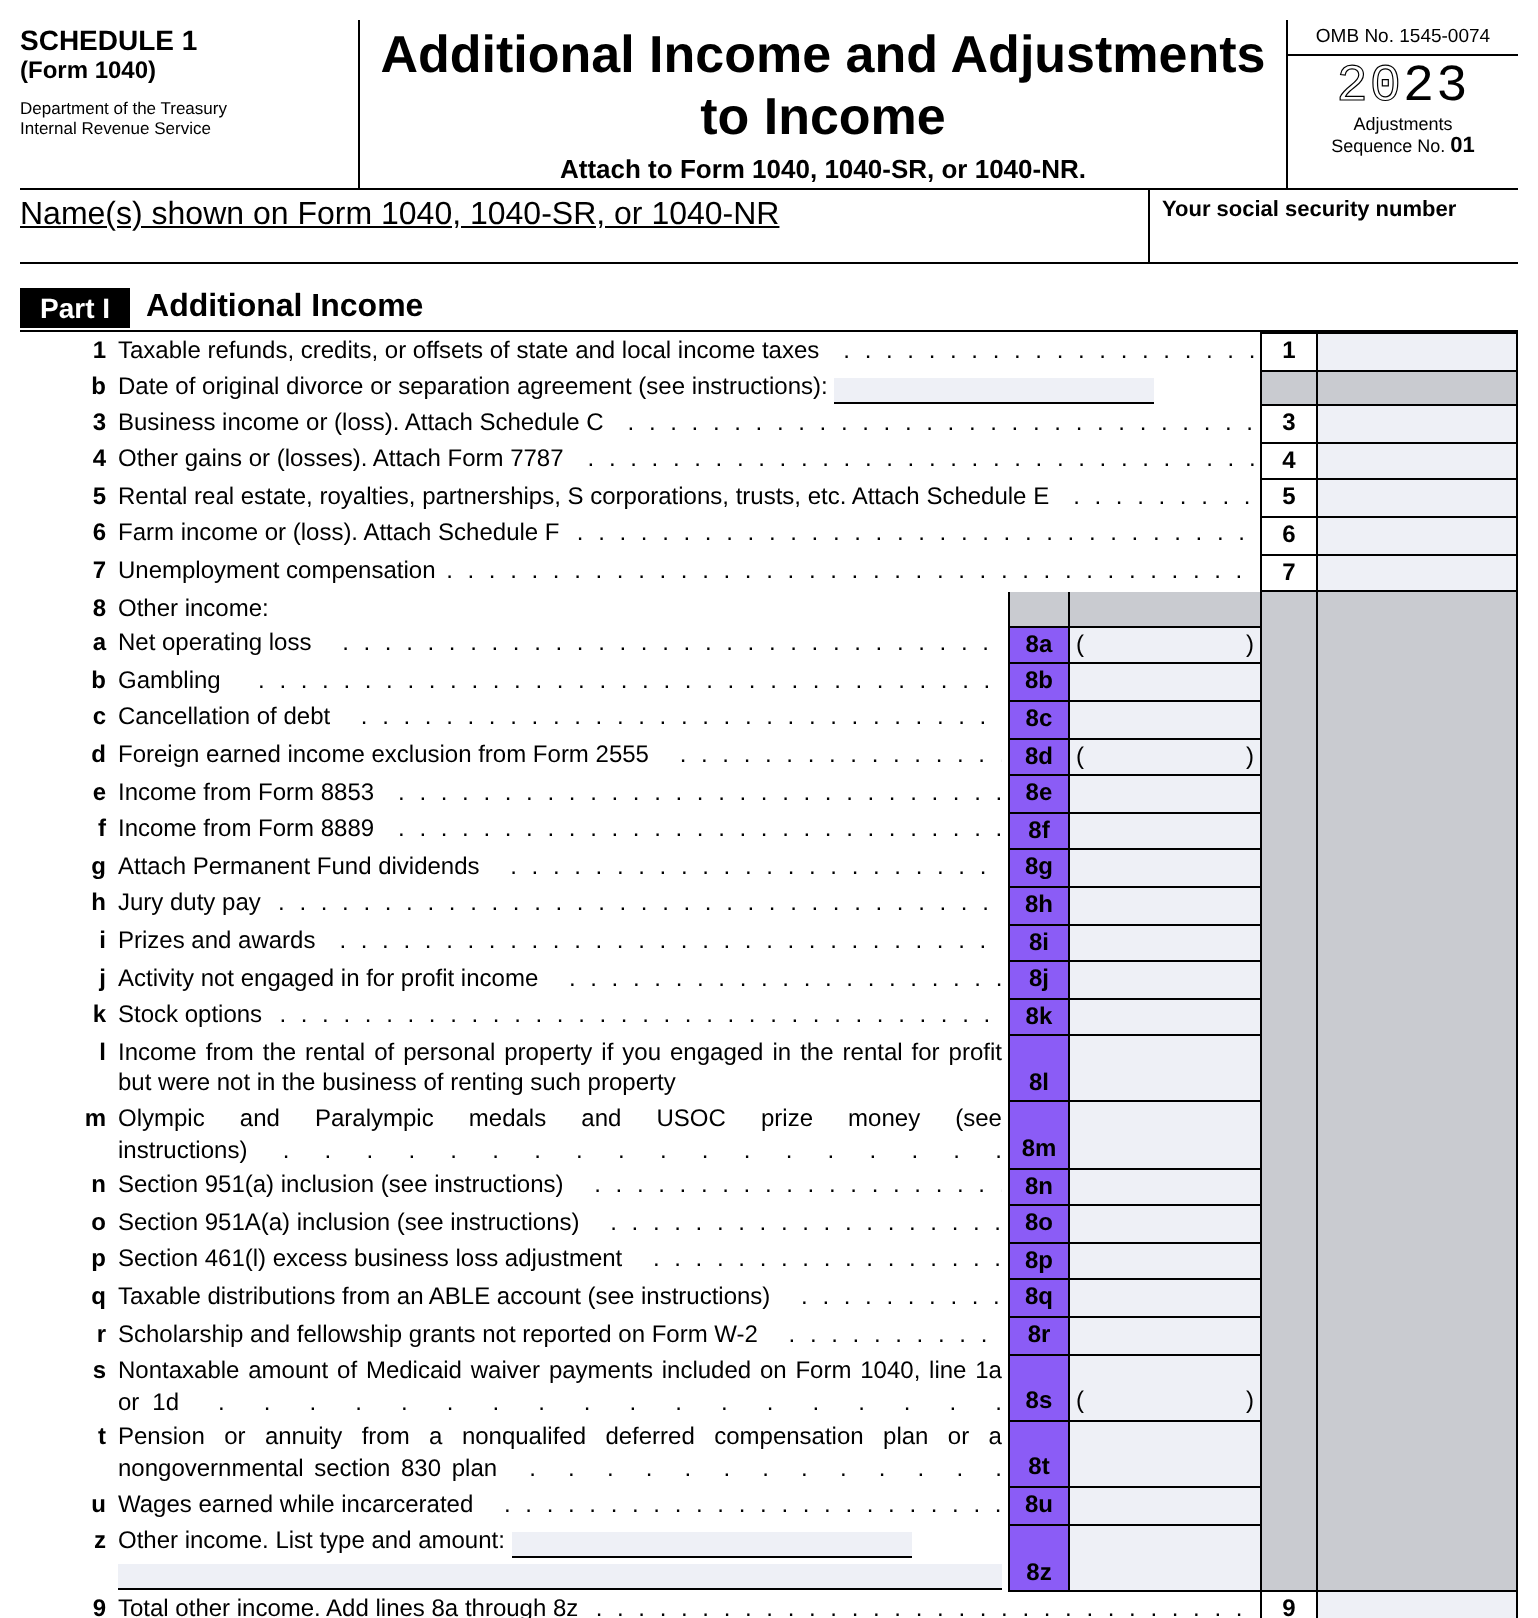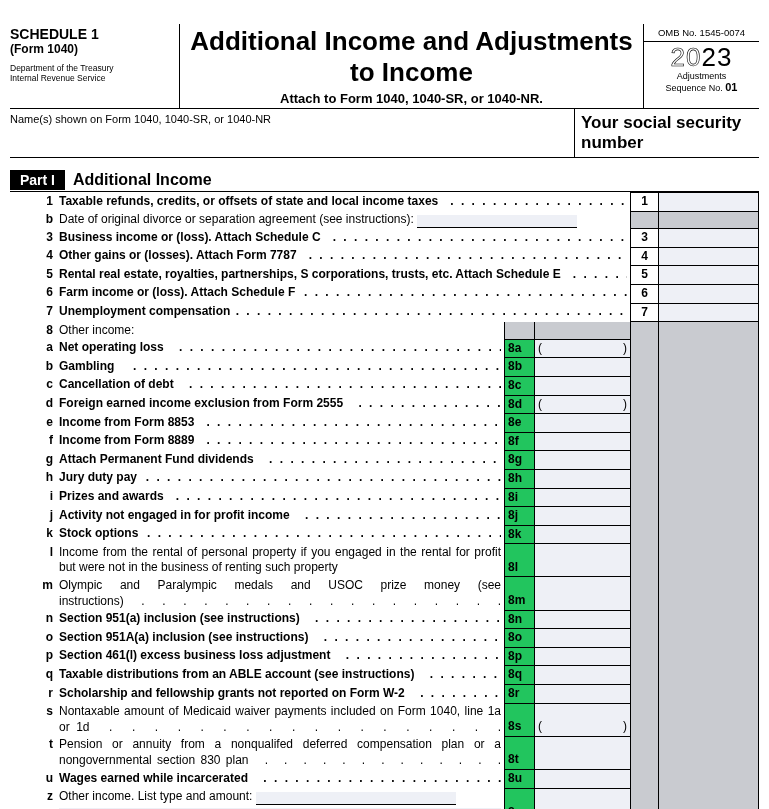--- a/index.html
+++ b/index.html
@@ -7,21 +7,20 @@
     font-family: Helvetica, Arial, sans-serif;
     font-size: 12px;
     color: #000;
     background: #fff;
     padding: 10px;
     width: 769px;
   }
   .hdr {
     display: flex;
     border-bottom: 1.5px solid #000;
-    margin-top: 14px;
   }
   .hdr-left {
     width: 170px;
     border-right: 1.5px solid #000;
     padding: 2px 6px 4px 0;
   }
   .hdr-left .sched { font-weight: bold; font-size: 14px; }
   .hdr-left .form { font-weight: bold; font-size: 12px; }
   .hdr-left .dept { font-size: 8.5px; margin-top: 8px; line-height: 1.15; }
   .hdr-center {
@@ -30,46 +29,46 @@
     padding: 2px 4px;
     border-right: 1.5px solid #000;
   }
   .hdr-center h1 { font-size: 26px; font-weight: bold; margin-bottom: 3px; }
   .hdr-center .sub { font-size: 13px; font-weight: bold; }
   .hdr-center .link { font-size: 10.5px; font-weight: bold; }
   .hdr-center .link em { font-style: italic; font-weight: bold; }
   .hdr-right { width: 115px; text-align: center; font-size: 9.5px;}
   .hdr-right .omb { border-bottom:1px solid #000; padding:3px 0;}
   .hdr-right .year {
-    font-family: Liberation Sans, sans-serif;
+    font-family: Liberation Mono, monospace;
     font-size: 26px;
     letter-spacing: 1px;
     line-height:1.05;
     padding-top:2px;
   }
   .year .open { -webkit-text-stroke: 0.6px #000; color: transparent; }
   .hdr-right .attseq { font-size: 9px; }
   .hdr-right .attseq b { font-size: 11px;}
   .row2 { display: flex; border-bottom:1.5px solid #000; }
-  .row2 .names { flex:1; padding:4px 6px 14px 0; font-size:11px;}
-  .row2 .ssn { width:185px; border-left:1.5px solid #000; padding:4px 6px; font-weight:bold; font-size:17px; text-align:left;}
+  .row2 .names { flex:1; padding:4px 6px 14px 0; font-size:16px;text-decoration:underline;}
+  .row2 .ssn { width:185px; border-left:1.5px solid #000; padding:4px 6px; font-weight:bold; font-size:11px; text-align:left;}
   .part-bar { margin-top:12px; display:flex; align-items:center; border-bottom:1.5px solid #000; padding-bottom:1px;}
   .part-bar .tag { background:#000; color:#fff; font-weight:bold; padding:2px 10px; font-size:14px;}
   .part-bar .title { font-weight:bold; font-size:16px; margin-left:8px;}
   table.lines { width:100%; border-collapse:collapse; table-layout: fixed; }
   table.lines td { font-size:12px; vertical-align:top; line-height:1.3; padding:1px 3px;}
   td.num { width:26px; text-align:right; font-weight:bold; padding-right:6px;}
-  .leaders { overflow:hidden; white-space:nowrap;font-weight:bold; }
+  .leaders { overflow:hidden; white-space:nowrap; }
   .leaders::after {
     content: " .   .   .   .   .   .   .   .   .   .   .   .   .   .   .   .   .   .   .   .   .   .   .   .   .   .   .   .   .   .   .   .   .   .   .   .   .   .   .   .   .   .   .   .   .   .   .   .";
     letter-spacing: 2px;
   }
   td.boxlab {
-    width:30px; border:1px solid #000; border-right:none; 
-    font-weight:bold; background:#22c55e;
+    width:30px; border:1px solid #000; border-right:none; text-align:center;
+    font-weight:bold; background:#8b5cf6;
   }
   td.boxval {
     width:96px; border:1px solid #000; background:#eef0f6;
   }
   td.rboxlab { width:28px; border:1px solid #000; text-align:center; font-weight:bold;}
   td.rboxval { width:100px; border:1px solid #000; background:#eef0f6;}
   .paren { font-size:12px; }
   .uline { display:inline-block; border-bottom:1px solid #000; background:#eef0f6; height:13px; vertical-align:bottom;}
   .justify { text-align: justify; text-align-last: justify; }
   td.spacer { width:30px; background:#c9cbd0; border-left:1px solid #000;}

